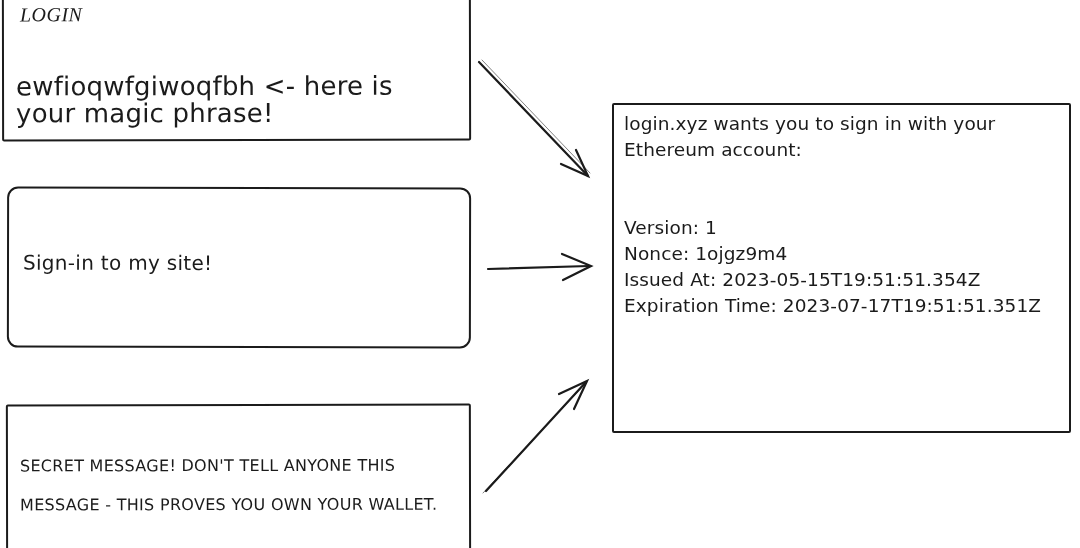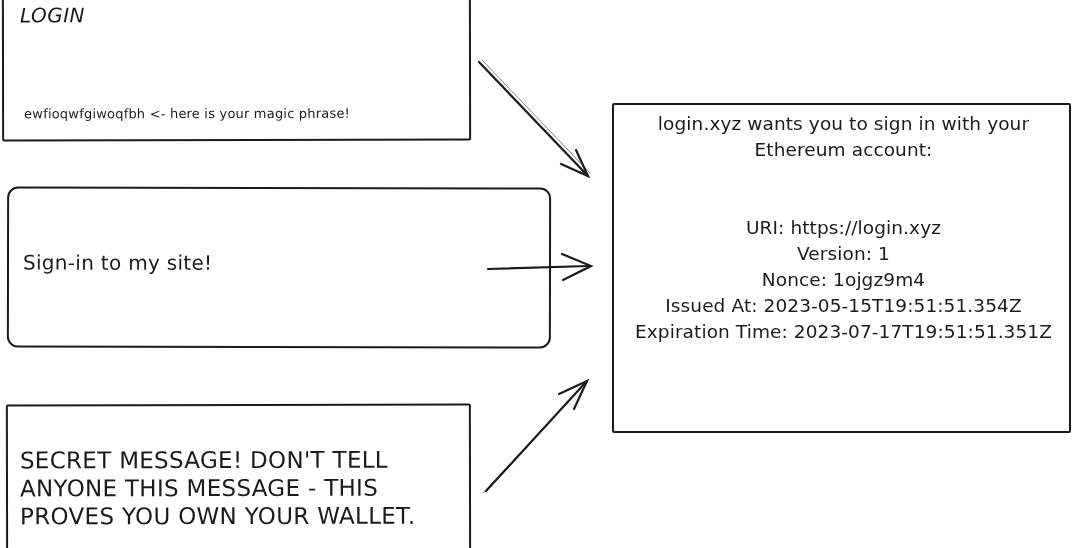--- a/index.html
+++ b/index.html
@@ -13,45 +13,45 @@
     color: #1b1b1b;
   }
   .sketch-box {
     position: absolute;
     box-sizing: border-box;
     border: 2px solid #1b1b1b;
     border-radius: 2px;
     background: #ffffff;
   }
   #login-box    { left: 2px;   top: -14px; width: 469px; height: 155px; transform: rotate(-0.1deg); }
-  #site-box     { left: 7px;   top: 187px; width: 544px; height: 161px; transform: rotate(0.1deg); border-radius: 11px; }
+  #site-box     { left: 7px;   top: 187px; width: 464px; height: 161px; transform: rotate(0.1deg); border-radius: 11px; }
   #secret-box   { left: 6px;   top: 404px; width: 465px; height: 165px; transform: rotate(-0.1deg); }
   #siwe-box     { left: 612px; top: 103px; width: 459px; height: 330px; }
 
   .login-title {
     position: absolute; left: 16px; top: 15px;
-    font-size: 20px; font-style: italic; letter-spacing: 0.5px;
+    font-size: 20px; font-style: italic; letter-spacing: 0.5px; font-family: Liberation Serif, serif;
   }
   .login-note {
     position: absolute; left: 12px; right: 12px; bottom: 12px;
-    font-size: 13px; line-height: 27px; letter-spacing: 0.2px; margin-left: 8px;
+    font-size: 26px; line-height: 27px; letter-spacing: 0.2px;
   }
   .site-text {
     position: absolute; left: 14px; top: 62px;
     font-size: 20px; letter-spacing: 0.3px;
   }
   .secret-text {
     position: absolute; left: 12px; right: 10px; top: 40px;
-    font-size: 23px; line-height: 28px; letter-spacing: 0.3px;
+    font-size: 16px; line-height: 39px; letter-spacing: 0.3px;
   }
   .siwe-lines {
     position: absolute; left: 10px; right: 6px; top: 6px;
     font-size: 18.5px; letter-spacing: 0.1px;
   }
-  .siwe-line { min-height: 26px; line-height: 26px; white-space: pre; text-align: center; }
+  .siwe-line { min-height: 26px; line-height: 26px; white-space: pre; }
 
   #arrow-layer {
     position: absolute; left: 0; top: 0; width: 1080px; height: 548px;
     pointer-events: none;
   }
   #arrow-layer path {
     stroke: #1b1b1b; stroke-width: 2.2; fill: none; stroke-linecap: round;
   }
   #arrow-layer path.ghost { stroke-width: 1; opacity: 0.55; }
 </style>
@@ -72,21 +72,20 @@
   <div id="secret-box" class="sketch-box">
     <div class="secret-text">SECRET MESSAGE! DON'T TELL ANYONE THIS MESSAGE - THIS PROVES YOU OWN YOUR WALLET.</div>
   </div>
 
   <div id="siwe-box" class="sketch-box">
     <div class="siwe-lines">
       <div class="siwe-line">login.xyz wants you to sign in with your</div>
       <div class="siwe-line">Ethereum account:</div>
       <div class="siwe-line"></div>
       <div class="siwe-line"></div>
-      <div class="siwe-line">URI: https://login.xyz</div>
       <div class="siwe-line">Version: 1</div>
       <div class="siwe-line">Nonce: 1ojgz9m4</div>
       <div class="siwe-line">Issued At: 2023-05-15T19:51:51.354Z</div>
       <div class="siwe-line">Expiration Time: 2023-07-17T19:51:51.351Z</div>
     </div>
   </div>
 
   <svg id="arrow-layer" viewBox="0 0 1080 548" xmlns="http://www.w3.org/2000/svg">
     <g>
       <path d="M479,62 L588,176"></path>

